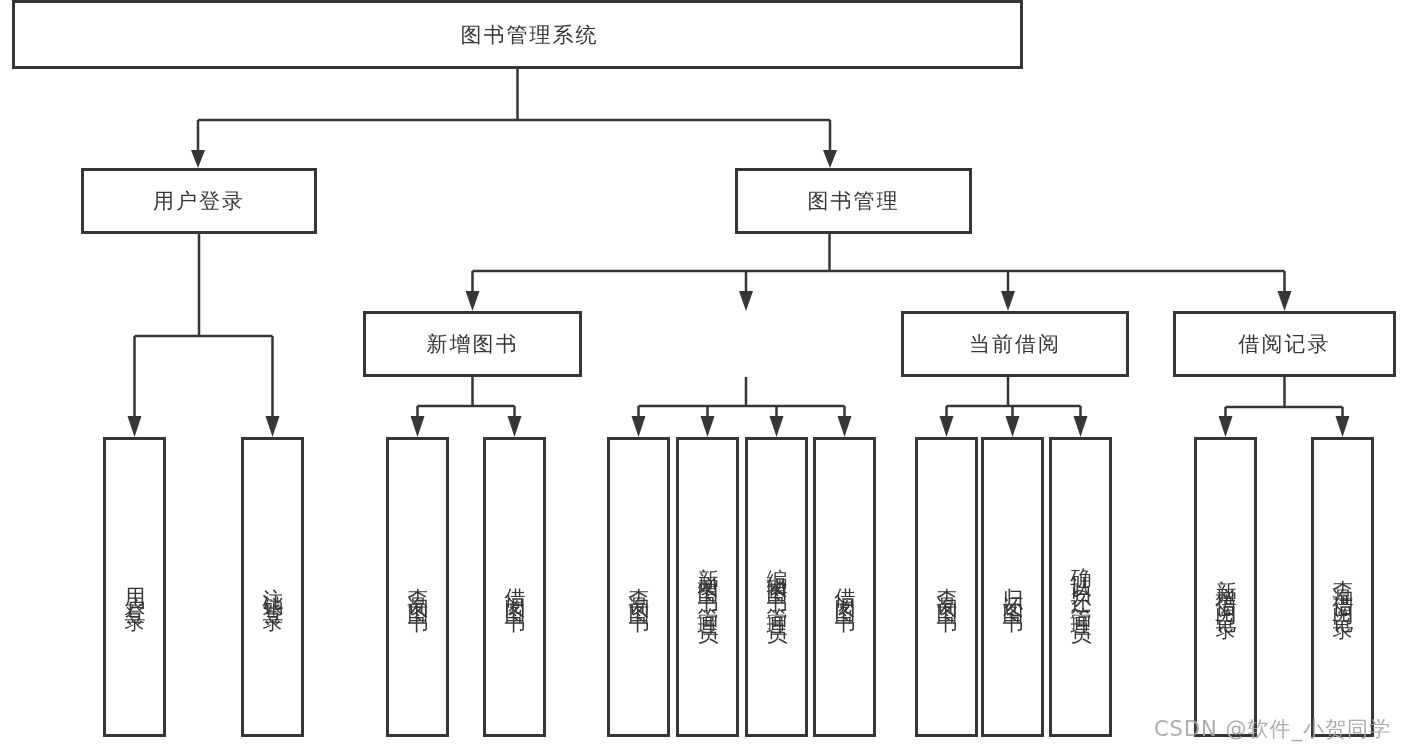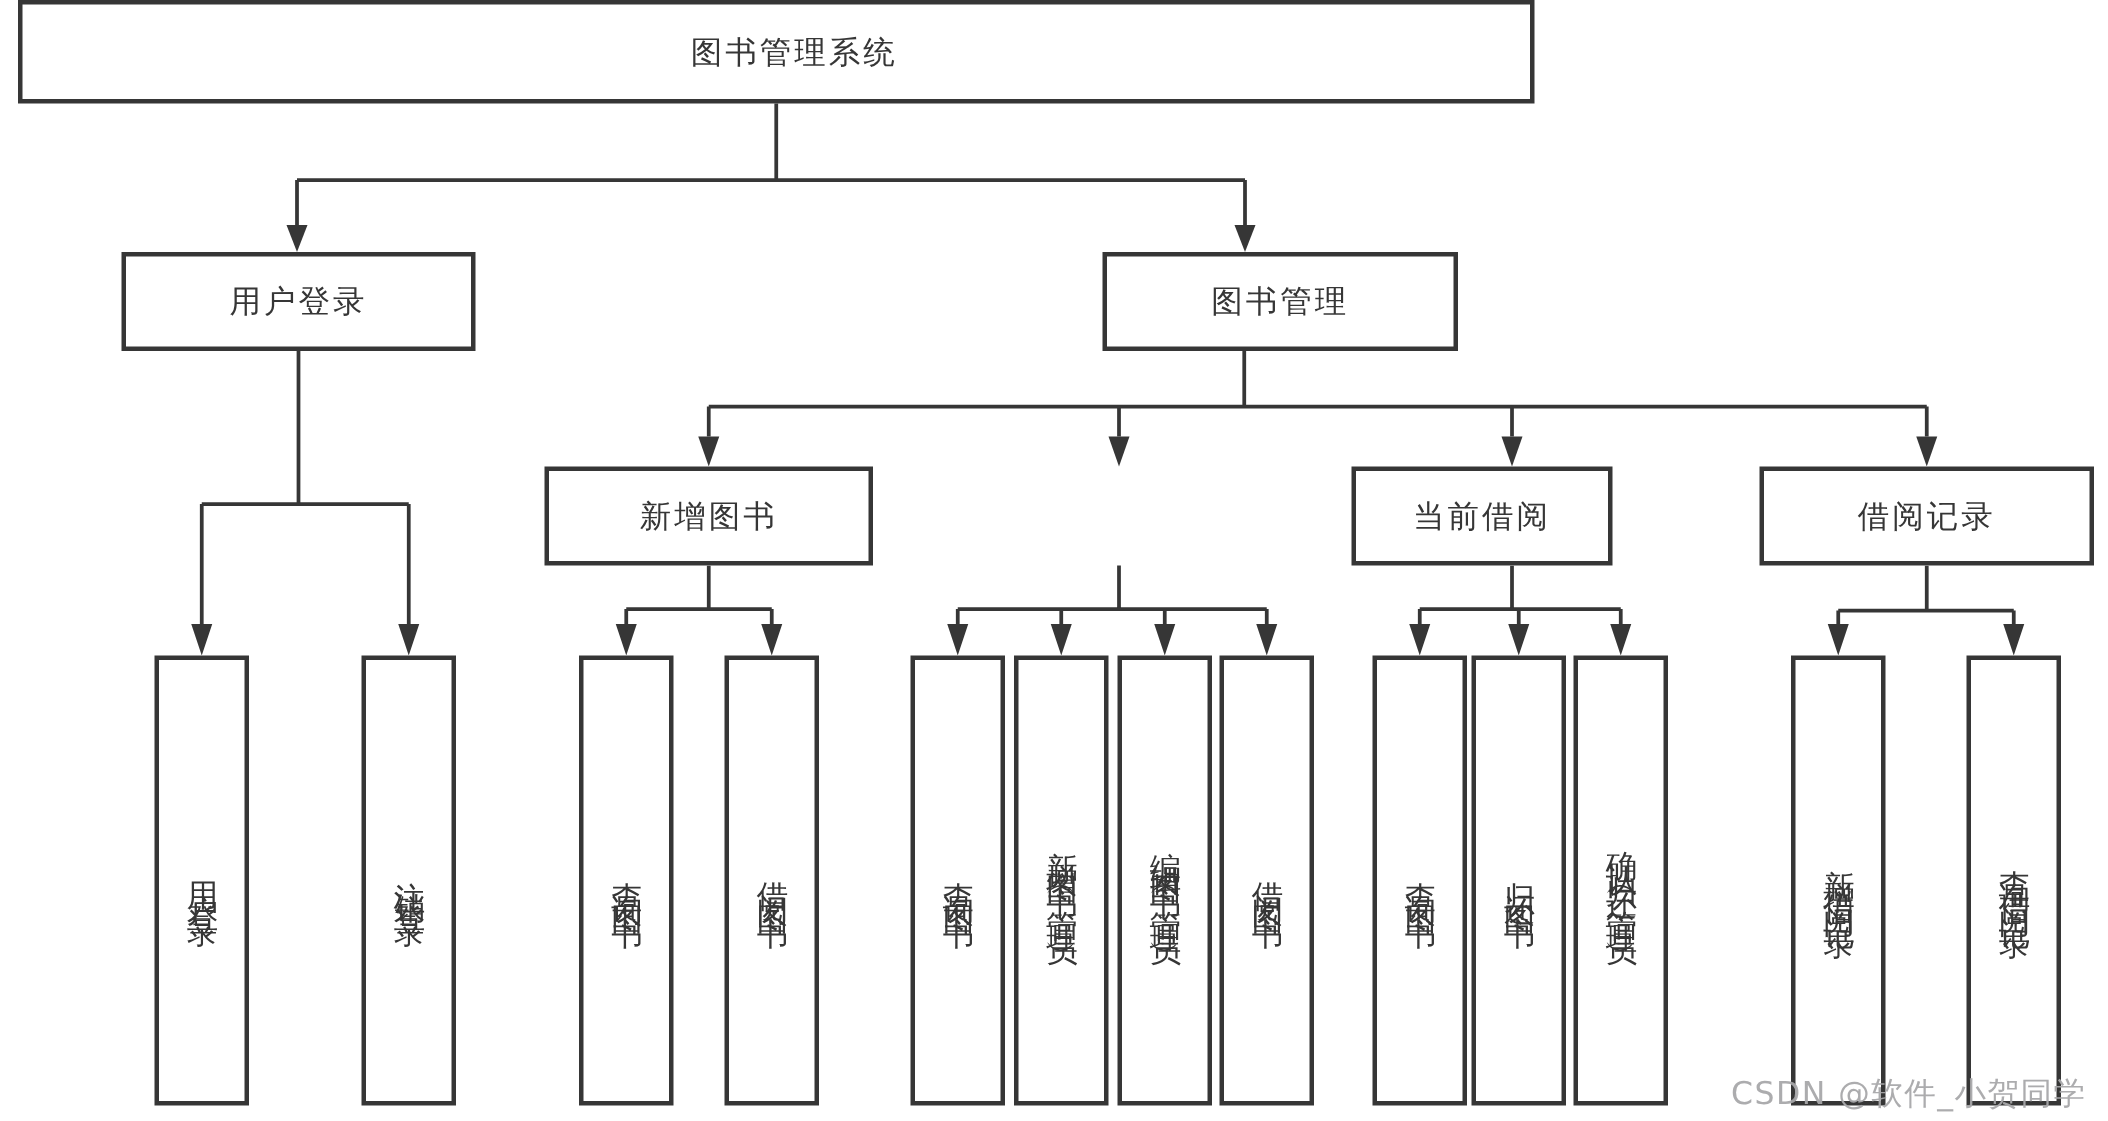--- a/index.html
+++ b/index.html
@@ -102,21 +102,21 @@
       <polygon points="1335.5,416 1349.5,416 1342.5,437"></polygon>
     </g>
   </svg>
 
   <div class="hbox" style="left:12px;top:0;width:1011px;height:69px;padding-left:24px;">图书管理系统</div>
 
   <div class="hbox" style="left:81px;top:168px;width:236px;height:66px;">用户登录</div>
   <div class="hbox" style="left:711px;top:168px;width:237px;height:66px;margin-left:24px;">图书管理</div>
 
   <div class="hbox" style="left:363px;top:311px;width:219px;height:66px;">新增图书</div>
-  <div class="hbox" style="left:901px;top:311px;width:174px;height:66px;">当前借阅</div>
+  <div class="hbox" style="left:901px;top:311px;width:228px;height:66px;">当前借阅</div>
   <div class="hbox" style="left:1173px;top:311px;width:223px;height:66px;">借阅记录</div>
 
   <div class="vbox" style="left:103px;">用户登录</div>
   <div class="vbox" style="left:241px;">注销登录</div>
 
   <div class="vbox" style="left:386px;">查询图书</div>
   <div class="vbox" style="left:483px;">借阅图书</div>
 
   <div class="vbox" style="left:607px;">查询图书</div>
   <div class="vbox" style="left:676px;">新增图书（管理员）</div>

